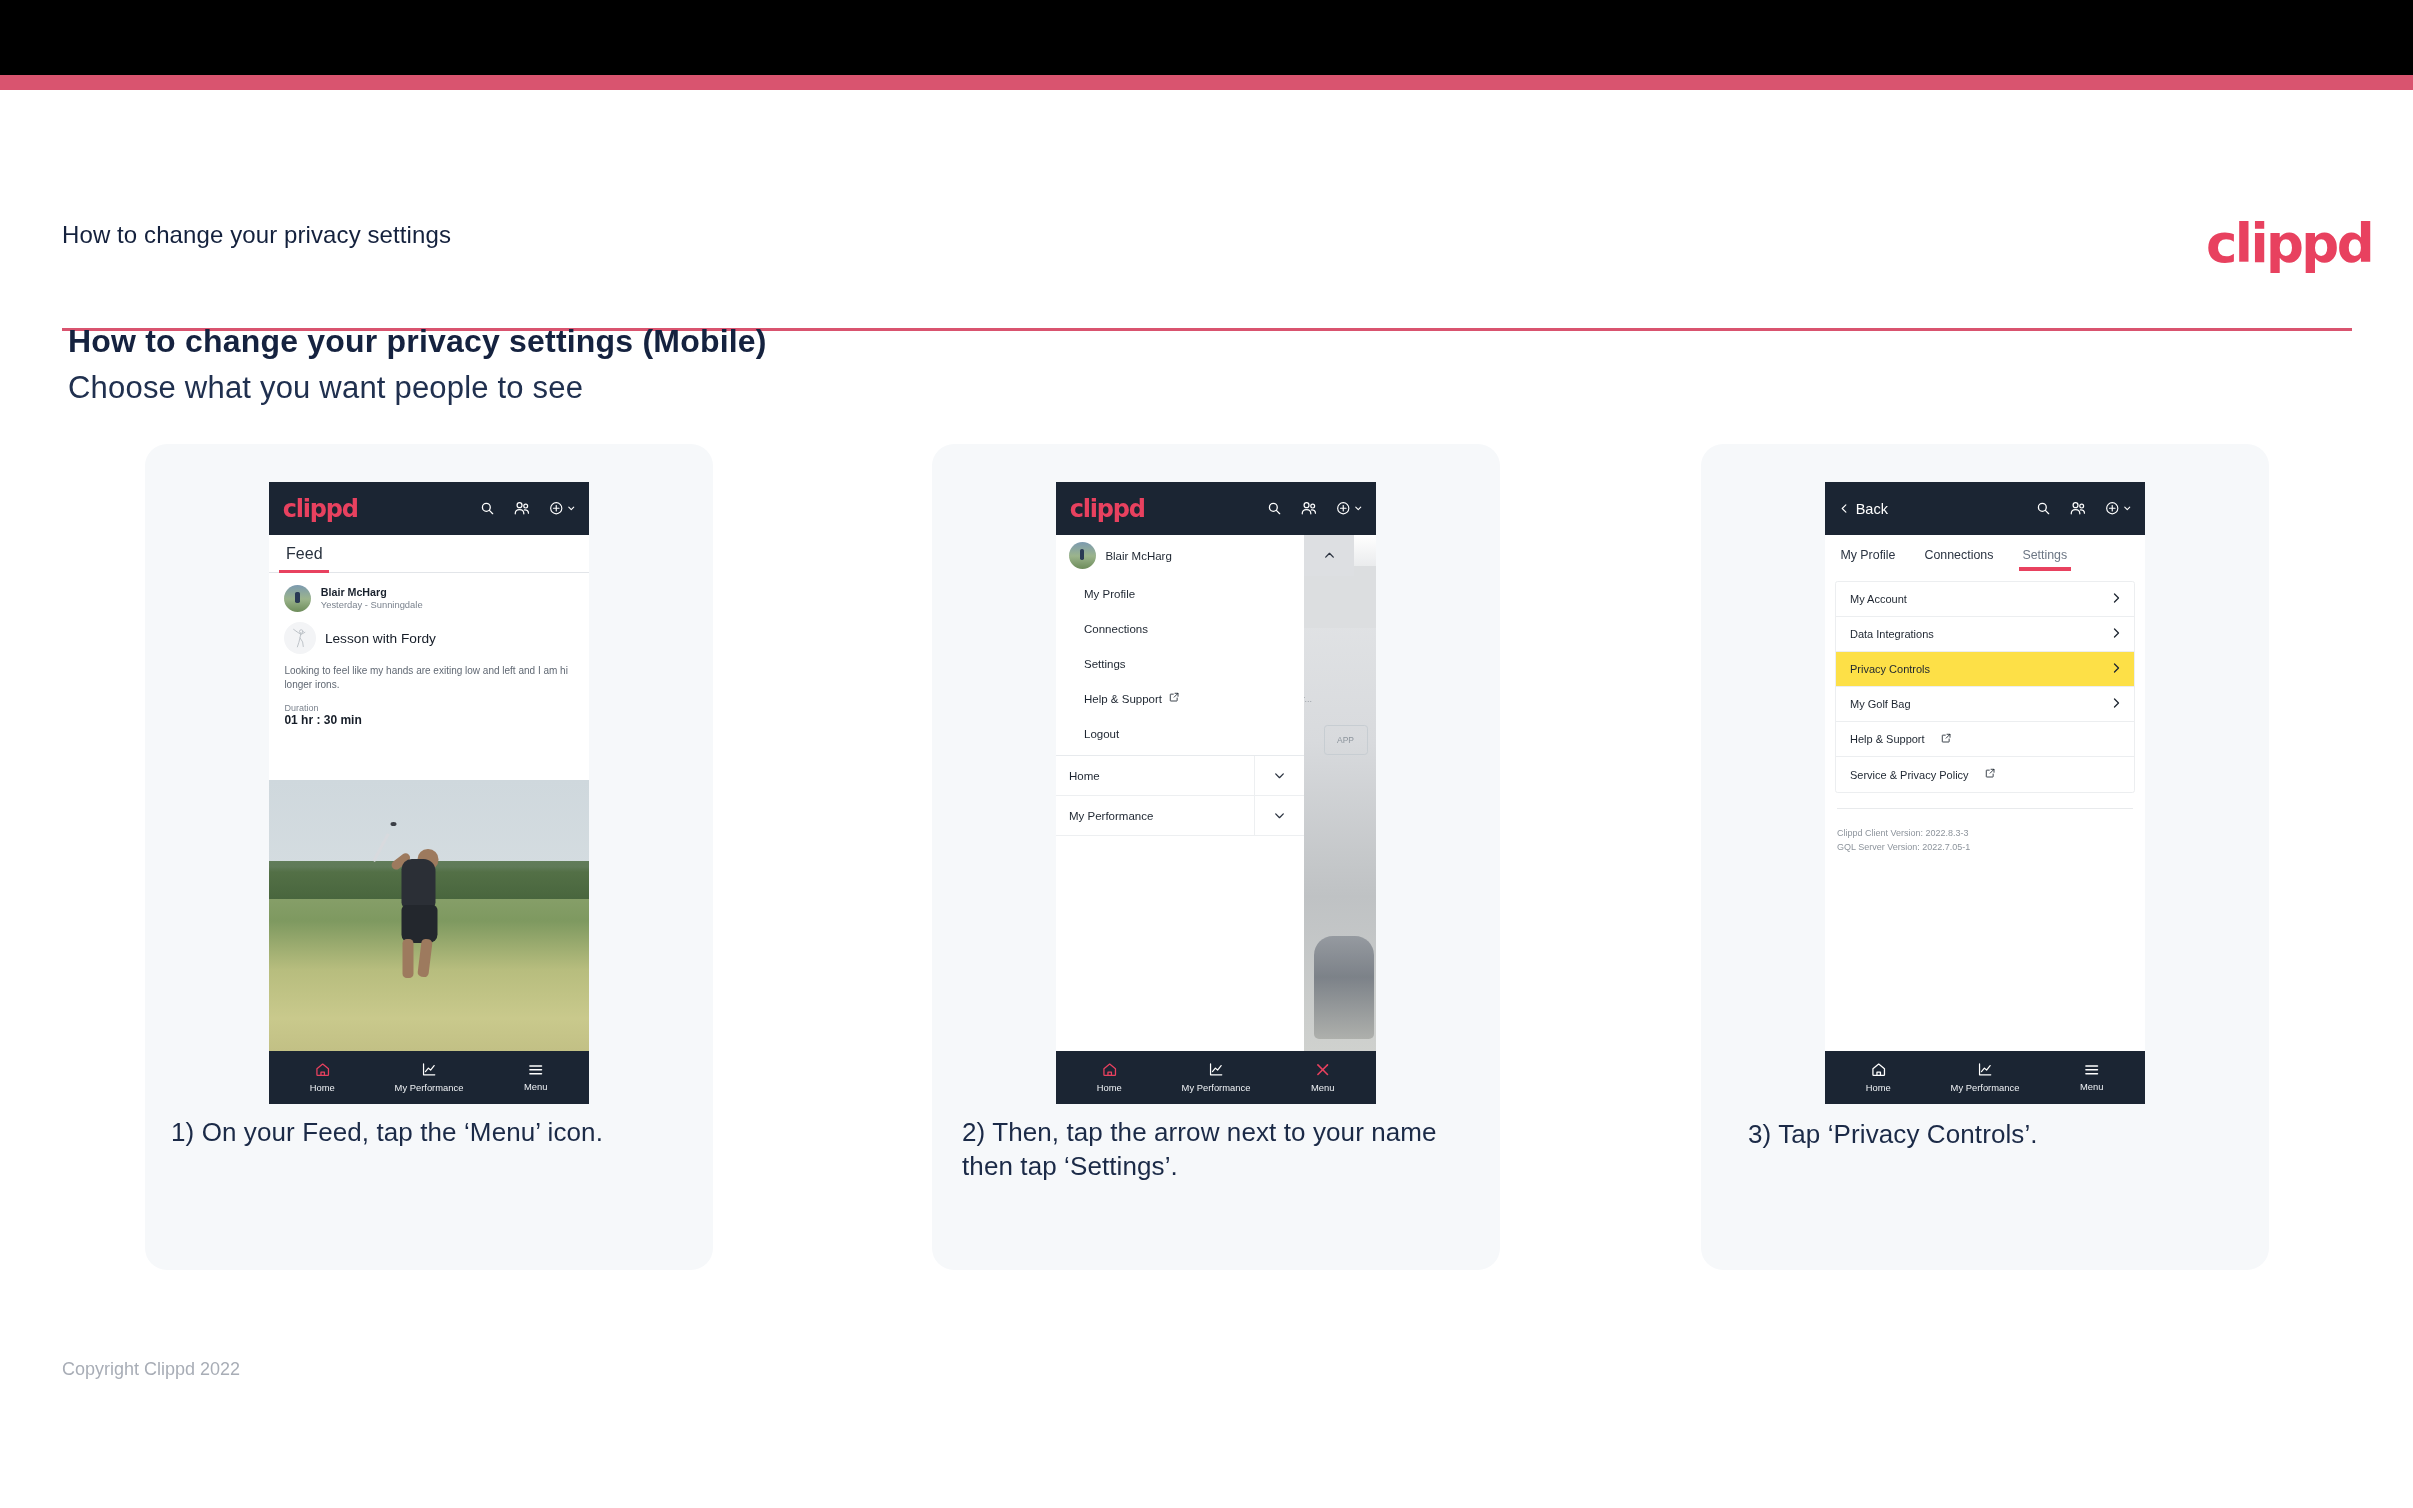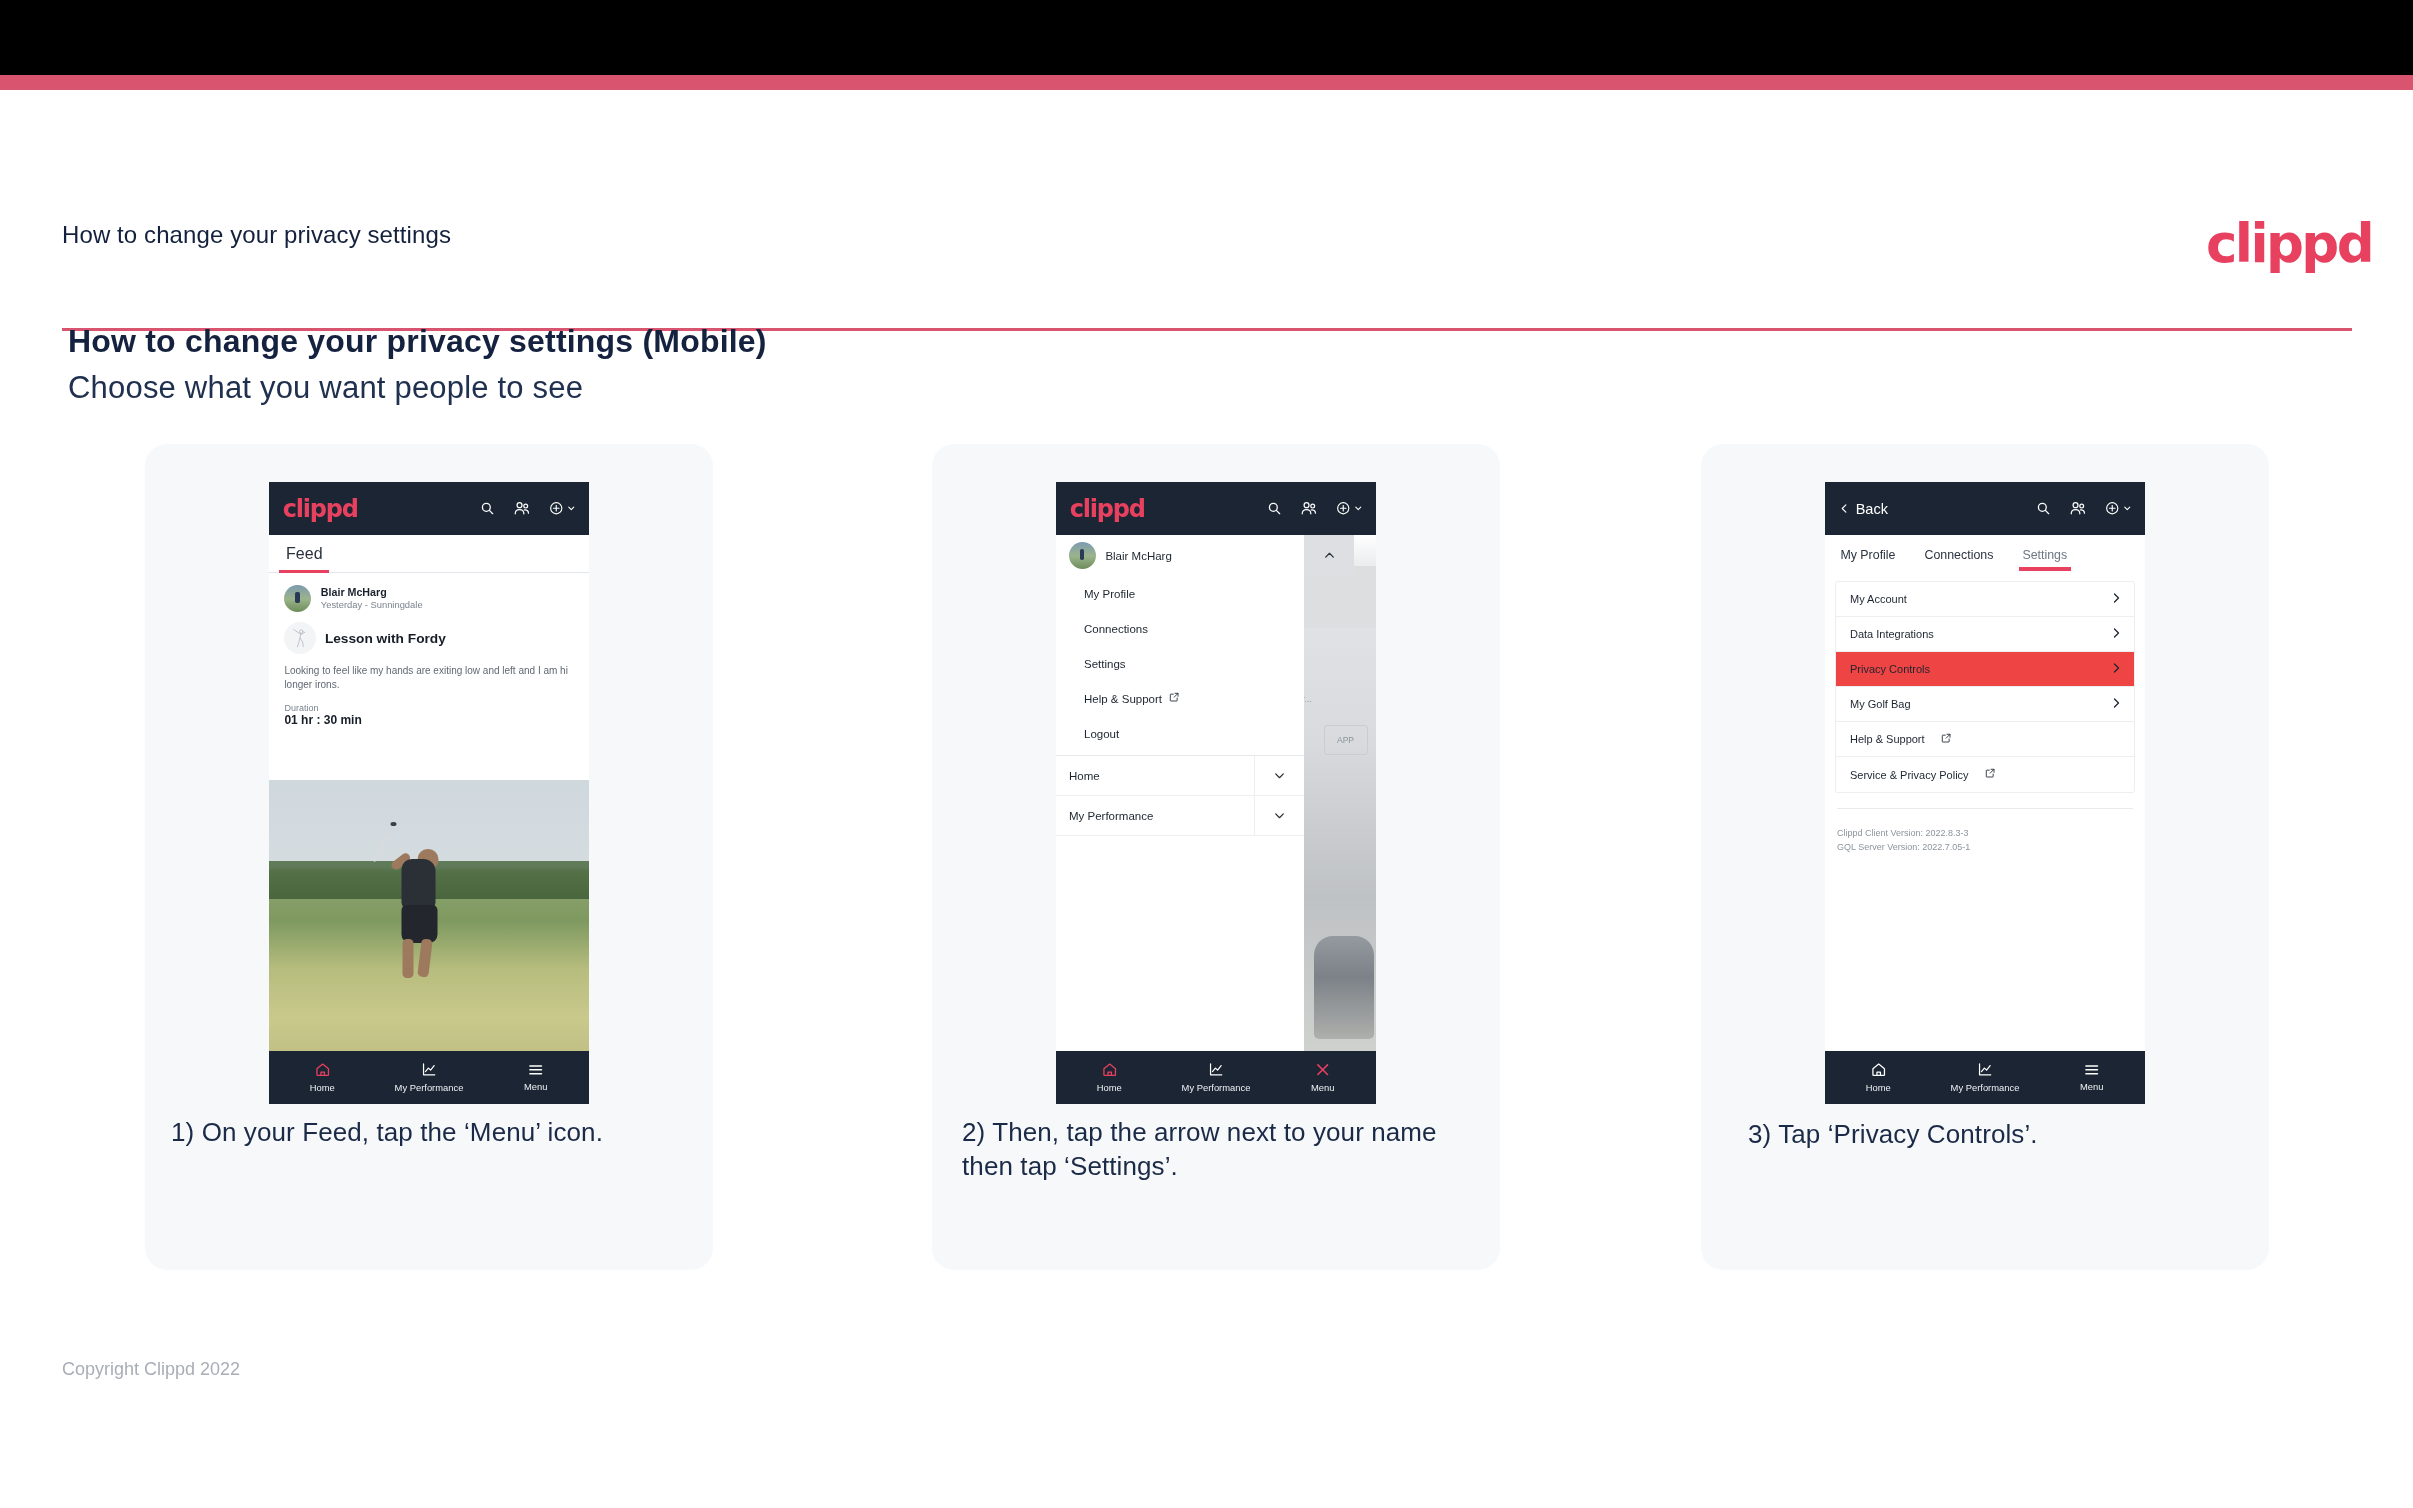--- a/index.html
+++ b/index.html
@@ -114,21 +114,21 @@
     background:#2a3a55; border-radius:1.7px;
   }
   .post-name { font-size:10.7px; font-weight:700; color:#19212d; line-height:1.25; }
   .post-meta { font-size:9.4px; color:#7b838e; line-height:1.3; }
 
   .lesson-row { display:flex; align-items:center; gap:8.5px; margin-top:10.3px; }
   .lesson-ico {
     width:32px; height:32px; border-radius:50%; background:#f3f4f6;
     display:flex; align-items:center; justify-content:center; flex:none;
   }
-  .lesson-title { font-size:13.7px; font-weight:700; color:#161d28; }
+  .lesson-title { font-size:13.7px; font-weight:400; color:#161d28; }
 
   .post-body {
     margin-top:9.4px; font-size:10px; color:#606873; line-height:1.45;
     white-space:nowrap;
   }
   .post-body .l2 { display:block; }
   .dur-lab { margin-top:10.3px; font-size:9px; color:#7b838e; }
   .dur-val { margin-top:0; font-size:12px; font-weight:700; color:#161d28; }
 
   
@@ -234,21 +234,21 @@
   
   .set-list {
     position:absolute; left:10.3px; top:99px; right:10.3px;
     background:#ffffff; border:0.9px solid #eceef0; border-radius:2.6px; overflow:hidden;
   }
   .set-row {
     height:35px; display:flex; align-items:center; padding:0 12px 0 13.7px;
     border-bottom:0.9px solid #eceef0; font-size:11px; color:#1d2530; gap:16px;
   }
   .set-row:last-child { border-bottom:none; }
-  .set-row.hl { background:#ef4444; }
+  .set-row.hl { background:#fde047; }
   .set-row .grow { flex:1; }
   .ver {
     position:absolute; left:12px; top:326px; right:12px;
     border-top:0.9px solid #e8eaec; padding-top:18px;
     font-size:9px; color:#8d949c; line-height:1.55;
   }
 
   
   .caption {
     position:absolute; font-size:26px; color:#1b2a47; line-height:1.32;

